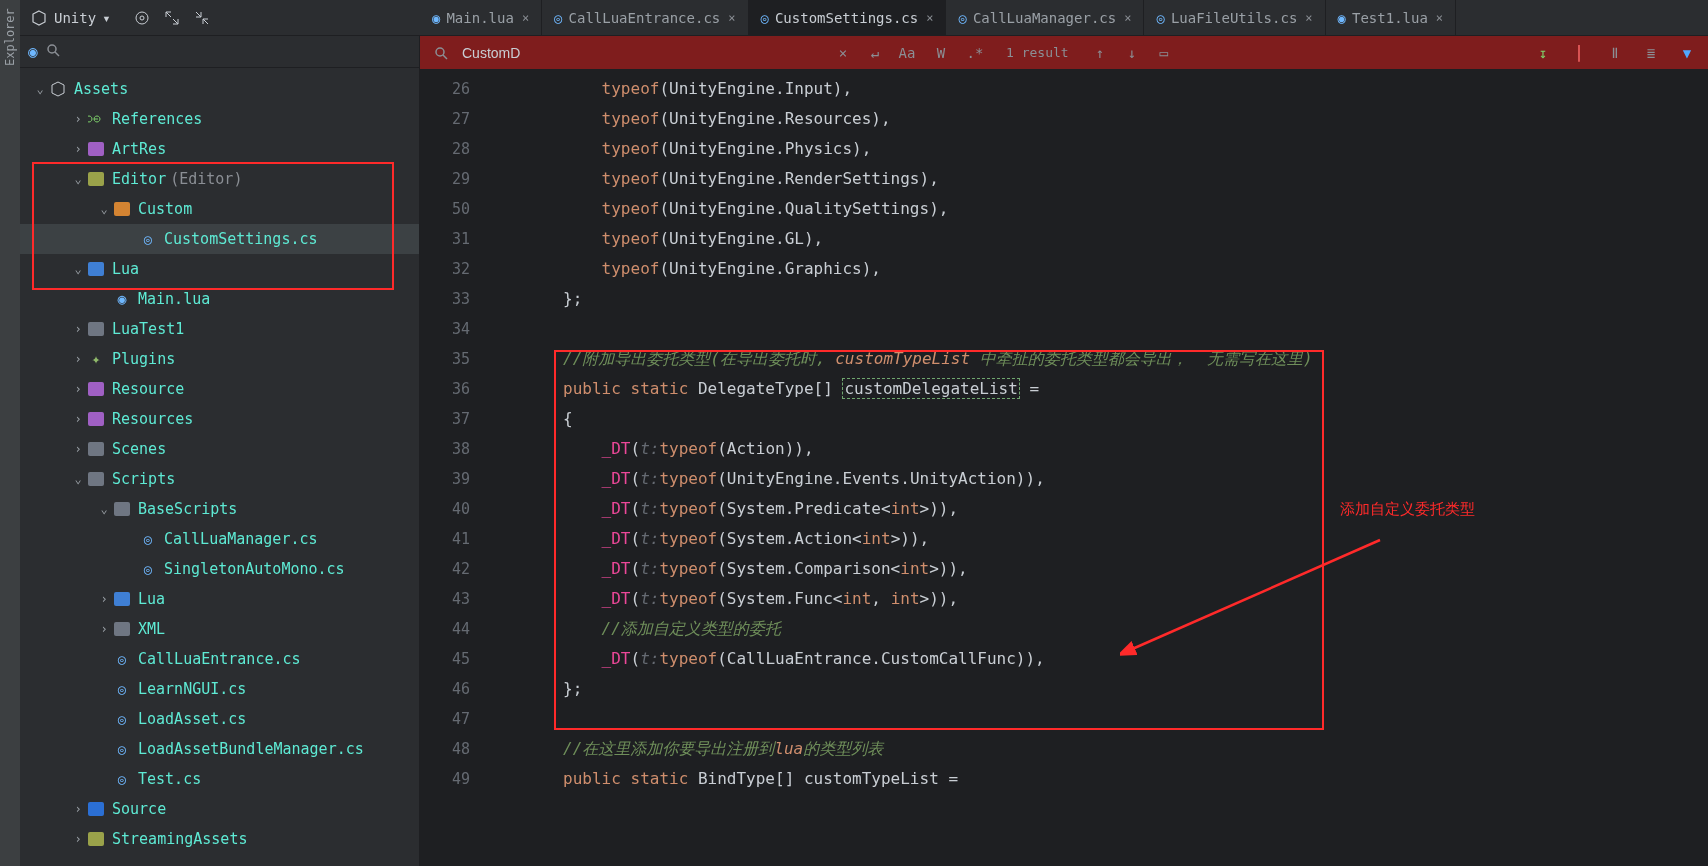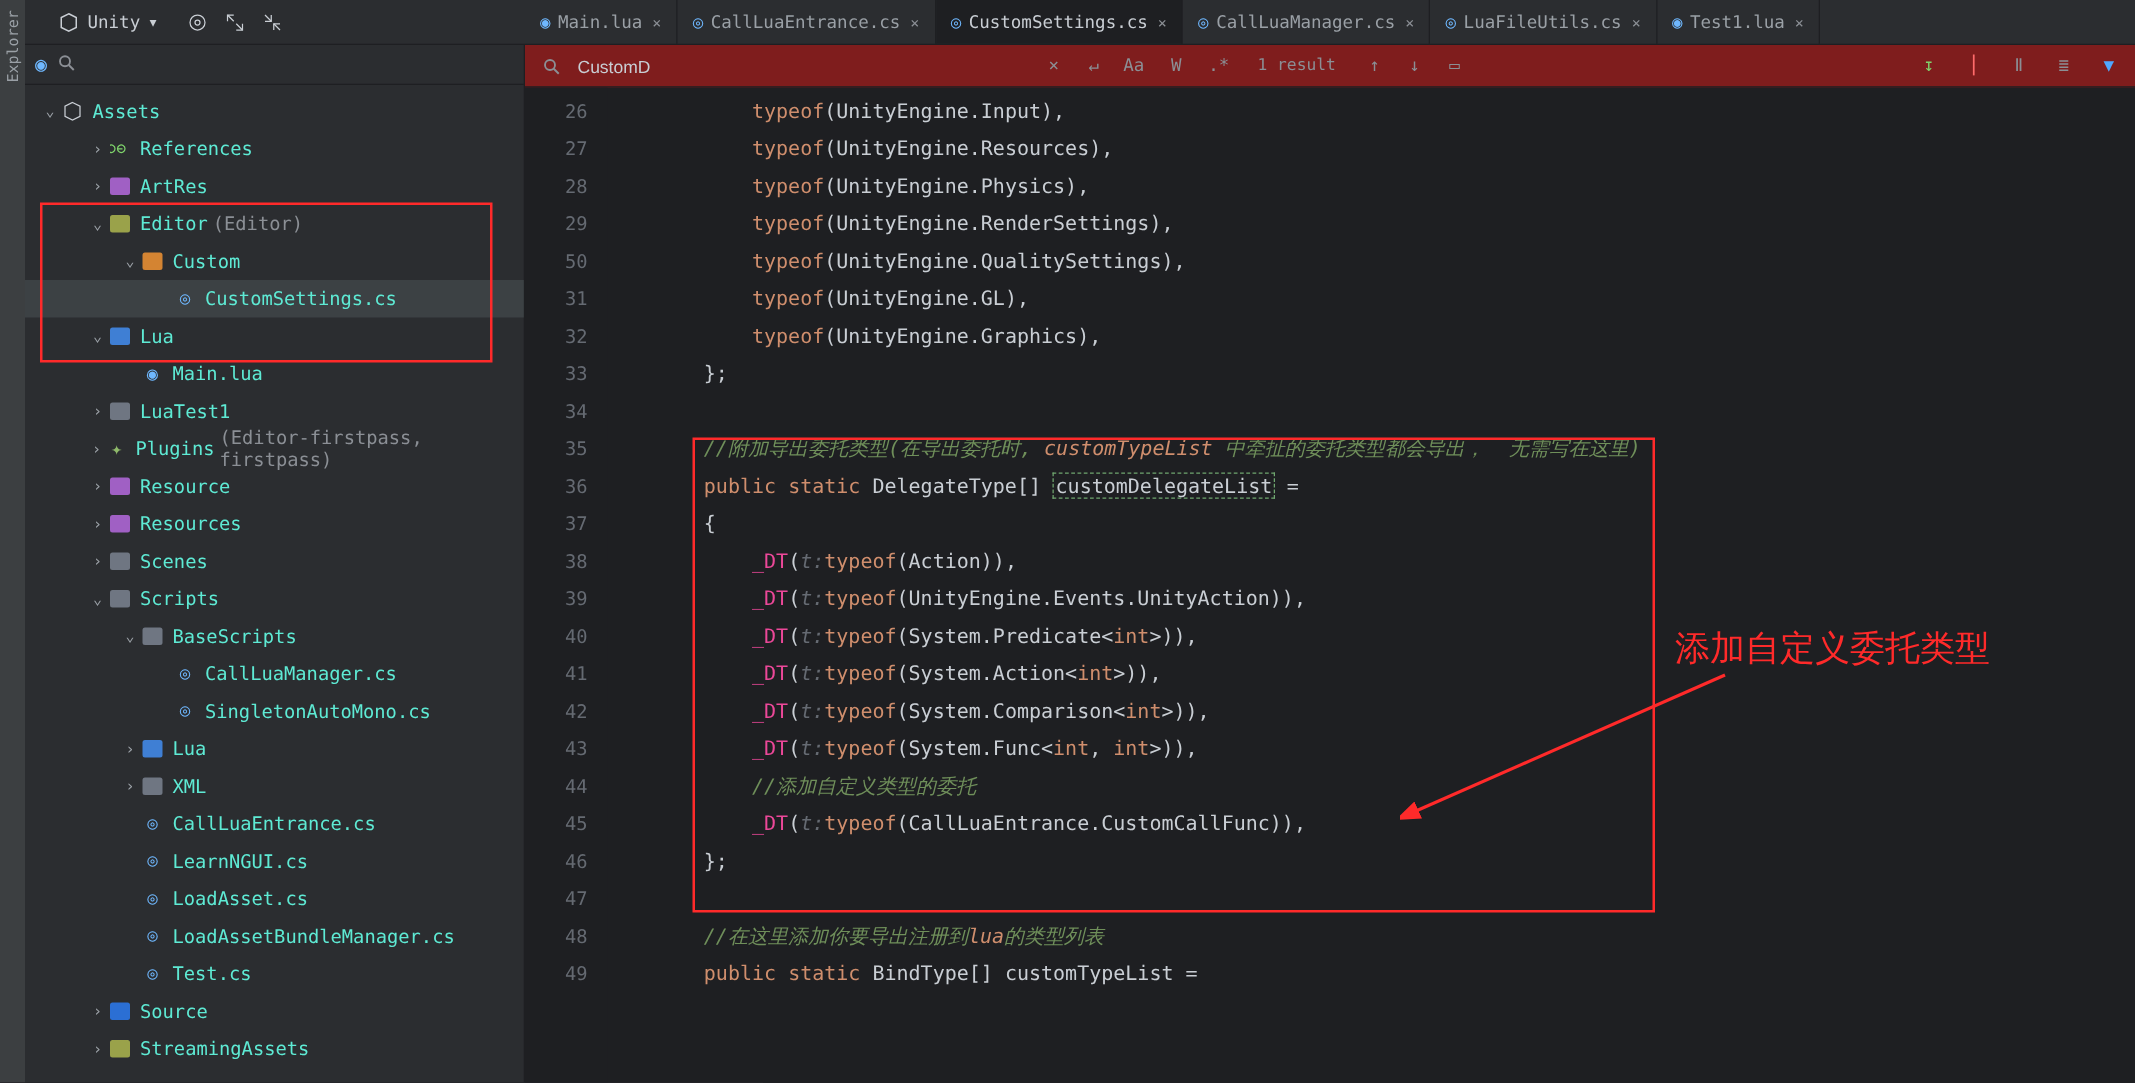--- a/index.html
+++ b/index.html
@@ -24,21 +24,20 @@
   }
   .toolbar {
     position: absolute; left: 20px; top: 0; right: 0; height: 36px;
     display: flex; align-items: center;
     background: #2b2d30;
     border-bottom: 1px solid #1e1f22;
   }
   .toolbar .unity-btn {
     padding: 4px 10px; display: flex; align-items: center; gap: 6px;
     color: #c9ced4;
-    margin-left: 16px;
   }
   .toolbar .icon { display:inline-flex; width:18px; height:18px; align-items:center; justify-content:center; }
   .toolbar .sep { width: 12px; }
   .toolbar .menu-dots { margin-left:auto; margin-right:8px; color:#c9ced4;}
 
   .sidebar {
     position: absolute; left: 20px; top: 36px; width: 400px; bottom: 0;
     background: #2b2d30;
     border-right: 1px solid #1e1f22;
   }
@@ -120,21 +119,21 @@
   .field-hl{color:#c9ced4;}
   .field-name{color:#c9ced4;}
   .squig{border:1px dashed #6fa66f; padding:0 1px;}
   .hl-cmt{color:#cf8e6d; font-style:italic;}
 
   
   .red-box-code {
     position:absolute; border:2px solid #ff2a2a; pointer-events:none;
   }
   .anno-text {
-    position:absolute; color:#ff2a2a; font-size:28px; font-family:sans-serif;
+    position:absolute; color:#ff2a2a; font-size:15px; font-family:sans-serif;
   }
   .arrow-svg { position:absolute; pointer-events:none; }
 
   
   .f-ico { width:16px; height:14px; display:inline-block; border-radius:2px;}
   .f-gray{background:#6f7682;}
   .f-orange{background:#d48432;}
   .f-blue{background:#3f7fd4;}
   .f-purple{background:#a060c4;}
   .f-olive{background:#9aa24a;}
@@ -264,21 +263,20 @@
             <span class="f-ico f-gray"></span>
           </span>
           <span class="label">LuaTest1</span>
         </div>
         <div class="tree-row" style="padding-left: 50px;">
           <span class="chevron">›</span>
           <span class="icon">
             <span class="puzzle">✦</span>
           </span>
           <span class="label">Plugins</span>
-          <span class="label-dim">(Editor-firstpass, firstpass)</span>
         </div>
         <div class="tree-row" style="padding-left: 50px;">
           <span class="chevron">›</span>
           <span class="icon">
             <span class="f-ico f-purple"></span>
           </span>
           <span class="label">Resource</span>
         </div>
         <div class="tree-row" style="padding-left: 50px;">
           <span class="chevron">›</span>

